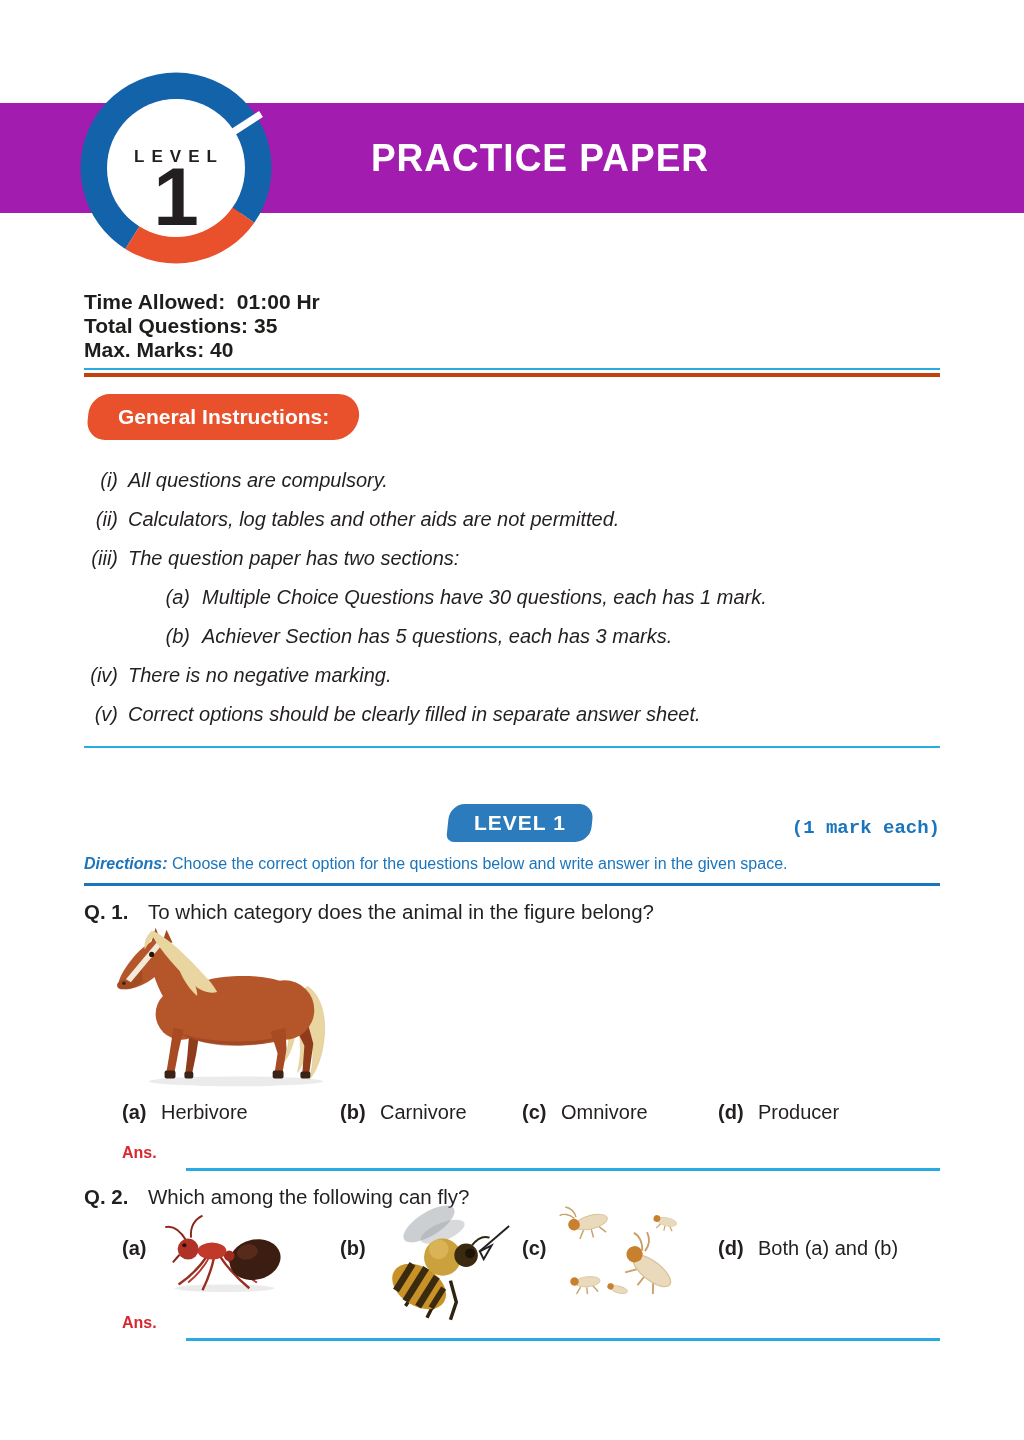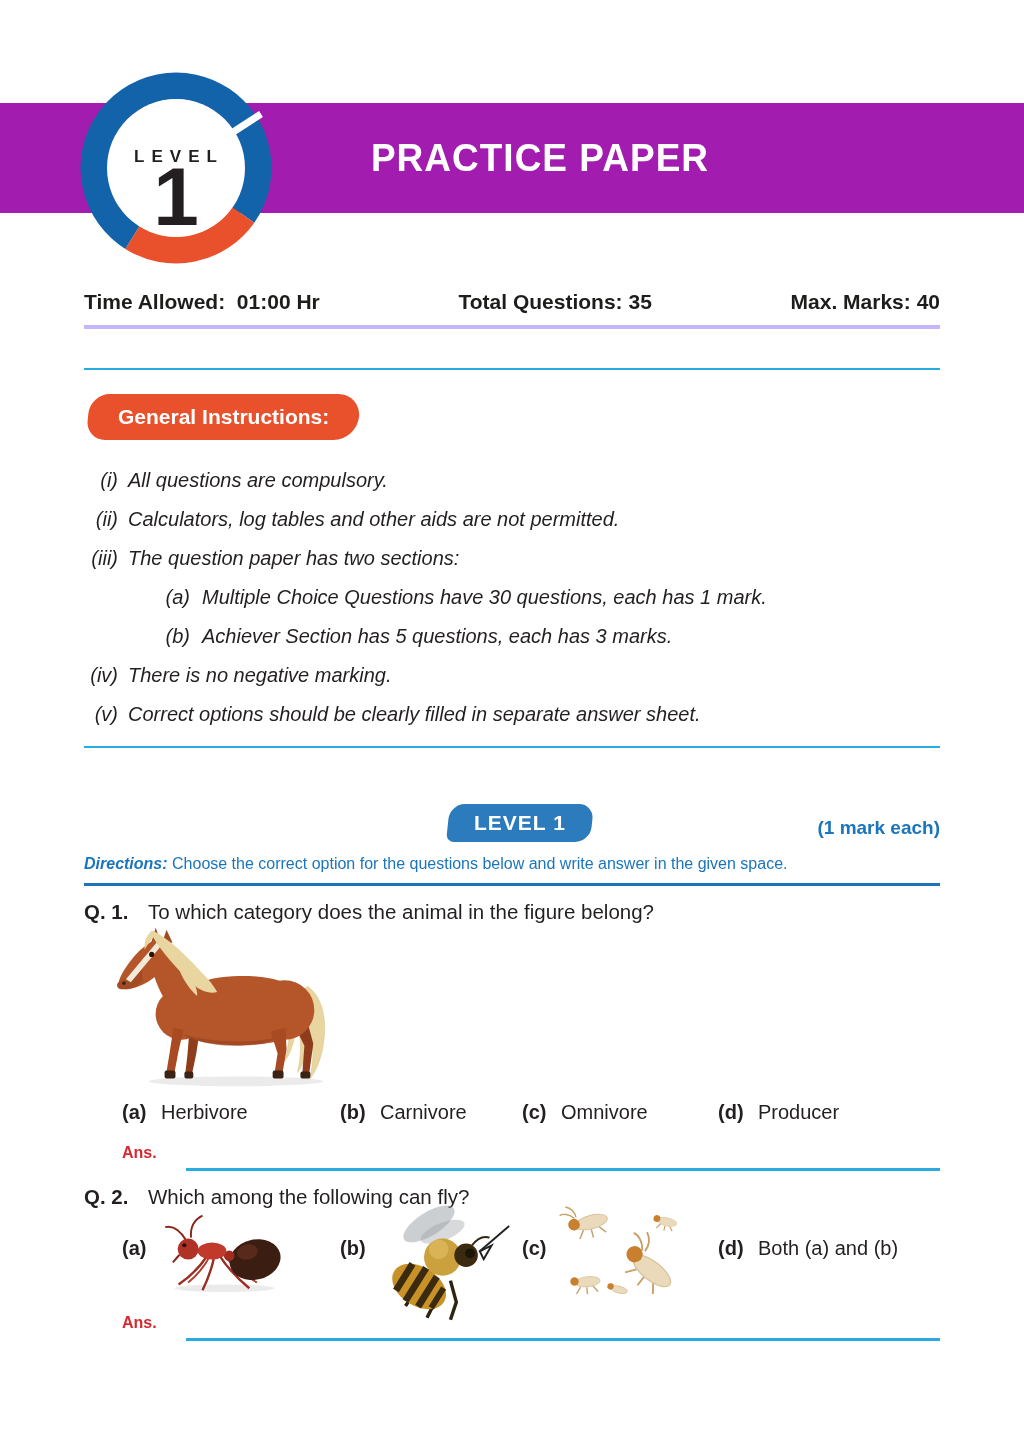--- a/index.html
+++ b/index.html
@@ -10,42 +10,42 @@
   
   .banner{position:absolute;left:0;top:103px;width:1024px;height:110px;background:#a21caf;}
   .banner-title{
     position:absolute;left:56px;right:0;top:0;height:110px;display:flex;align-items:center;justify-content:center;
     color:#ffffff;font-size:37px;font-weight:800;letter-spacing:1px;transform:scaleY(1.05);
   }
   .level-badge{position:absolute;left:80px;top:72px;width:192px;height:192px;}
   
   .meta-row{
     position:absolute;left:84px;top:290px;width:856px;display:flex;justify-content:space-between;
-    font-size:21px;font-weight:bold;color:#1d1d1b;padding-bottom:11px;border-bottom:4px solid #c4b5fd;
+    font-size:21px;font-weight:bold;color:#1d1d1b;padding-bottom:11px;border-bottom:4px solid #c2410c;flex-direction:column;
   }
   .hr-light{position:absolute;left:84px;width:856px;border-top:2px solid #29abe2;height:0;}
   .hr1{top:368px;} .hr2{top:746px;}
   
   .gi-badge{
     position:absolute;left:88px;top:394px;background:#e8512b;color:#fff;font-weight:bold;font-size:21px;
     padding:11px 30px;border-radius:22px 26px 26px 22px;transform:skewX(-6deg);
   }
   .gi-badge>span{display:inline-block;transform:skewX(6deg);}
   .instr{position:absolute;left:84px;top:461px;width:870px;font-style:italic;font-size:20px;}
   .instr-row{display:flex;line-height:39px;}
   .instr-row .num{width:34px;text-align:right;margin-right:10px;flex:none;}
   .instr-row.sub{margin-left:70px;}
   .instr-row.sub .num{width:36px;margin-right:12px;}
   
   .sec-badge{
     position:absolute;left:448px;top:804px;background:#2b7bbd;color:#fff;font-weight:bold;font-size:21px;
     padding:7px 26px;border-radius:15px 15px 15px 8px;transform:skewX(-6deg);
   }
   .sec-badge>span{display:inline-block;transform:skewX(6deg);letter-spacing:1px;}
-  .marks-note{position:absolute;right:84px;top:817px;color:#1b75bc;font-weight:bold;font-size:19px;}
+  .marks-note{position:absolute;right:84px;top:817px;color:#1b75bc;font-weight:bold;font-size:19px;font-family:Liberation Mono, monospace;}
   .directions{position:absolute;left:84px;top:855px;width:856px;color:#1b75bc;font-size:16px;}
   .directions .dlabel{font-weight:bold;font-style:italic;}
   .hr-deep{position:absolute;left:84px;top:883px;width:856px;border-top:3px solid #1b75bc;height:0;}
   
   .q-head{position:absolute;left:84px;font-size:20.5px;display:flex;}
   .q-head .qnum{font-weight:bold;width:64px;flex:none;}
   .q1-head{top:900px;justify-content:flex-end;} .q2-head{top:1185px;justify-content:flex-end;}
   .horse-img{position:absolute;left:112px;top:922px;width:238px;height:168px;}
   .opt-key{position:absolute;font-weight:bold;font-size:20px;}
   .opt-label{position:absolute;font-size:20px;}

